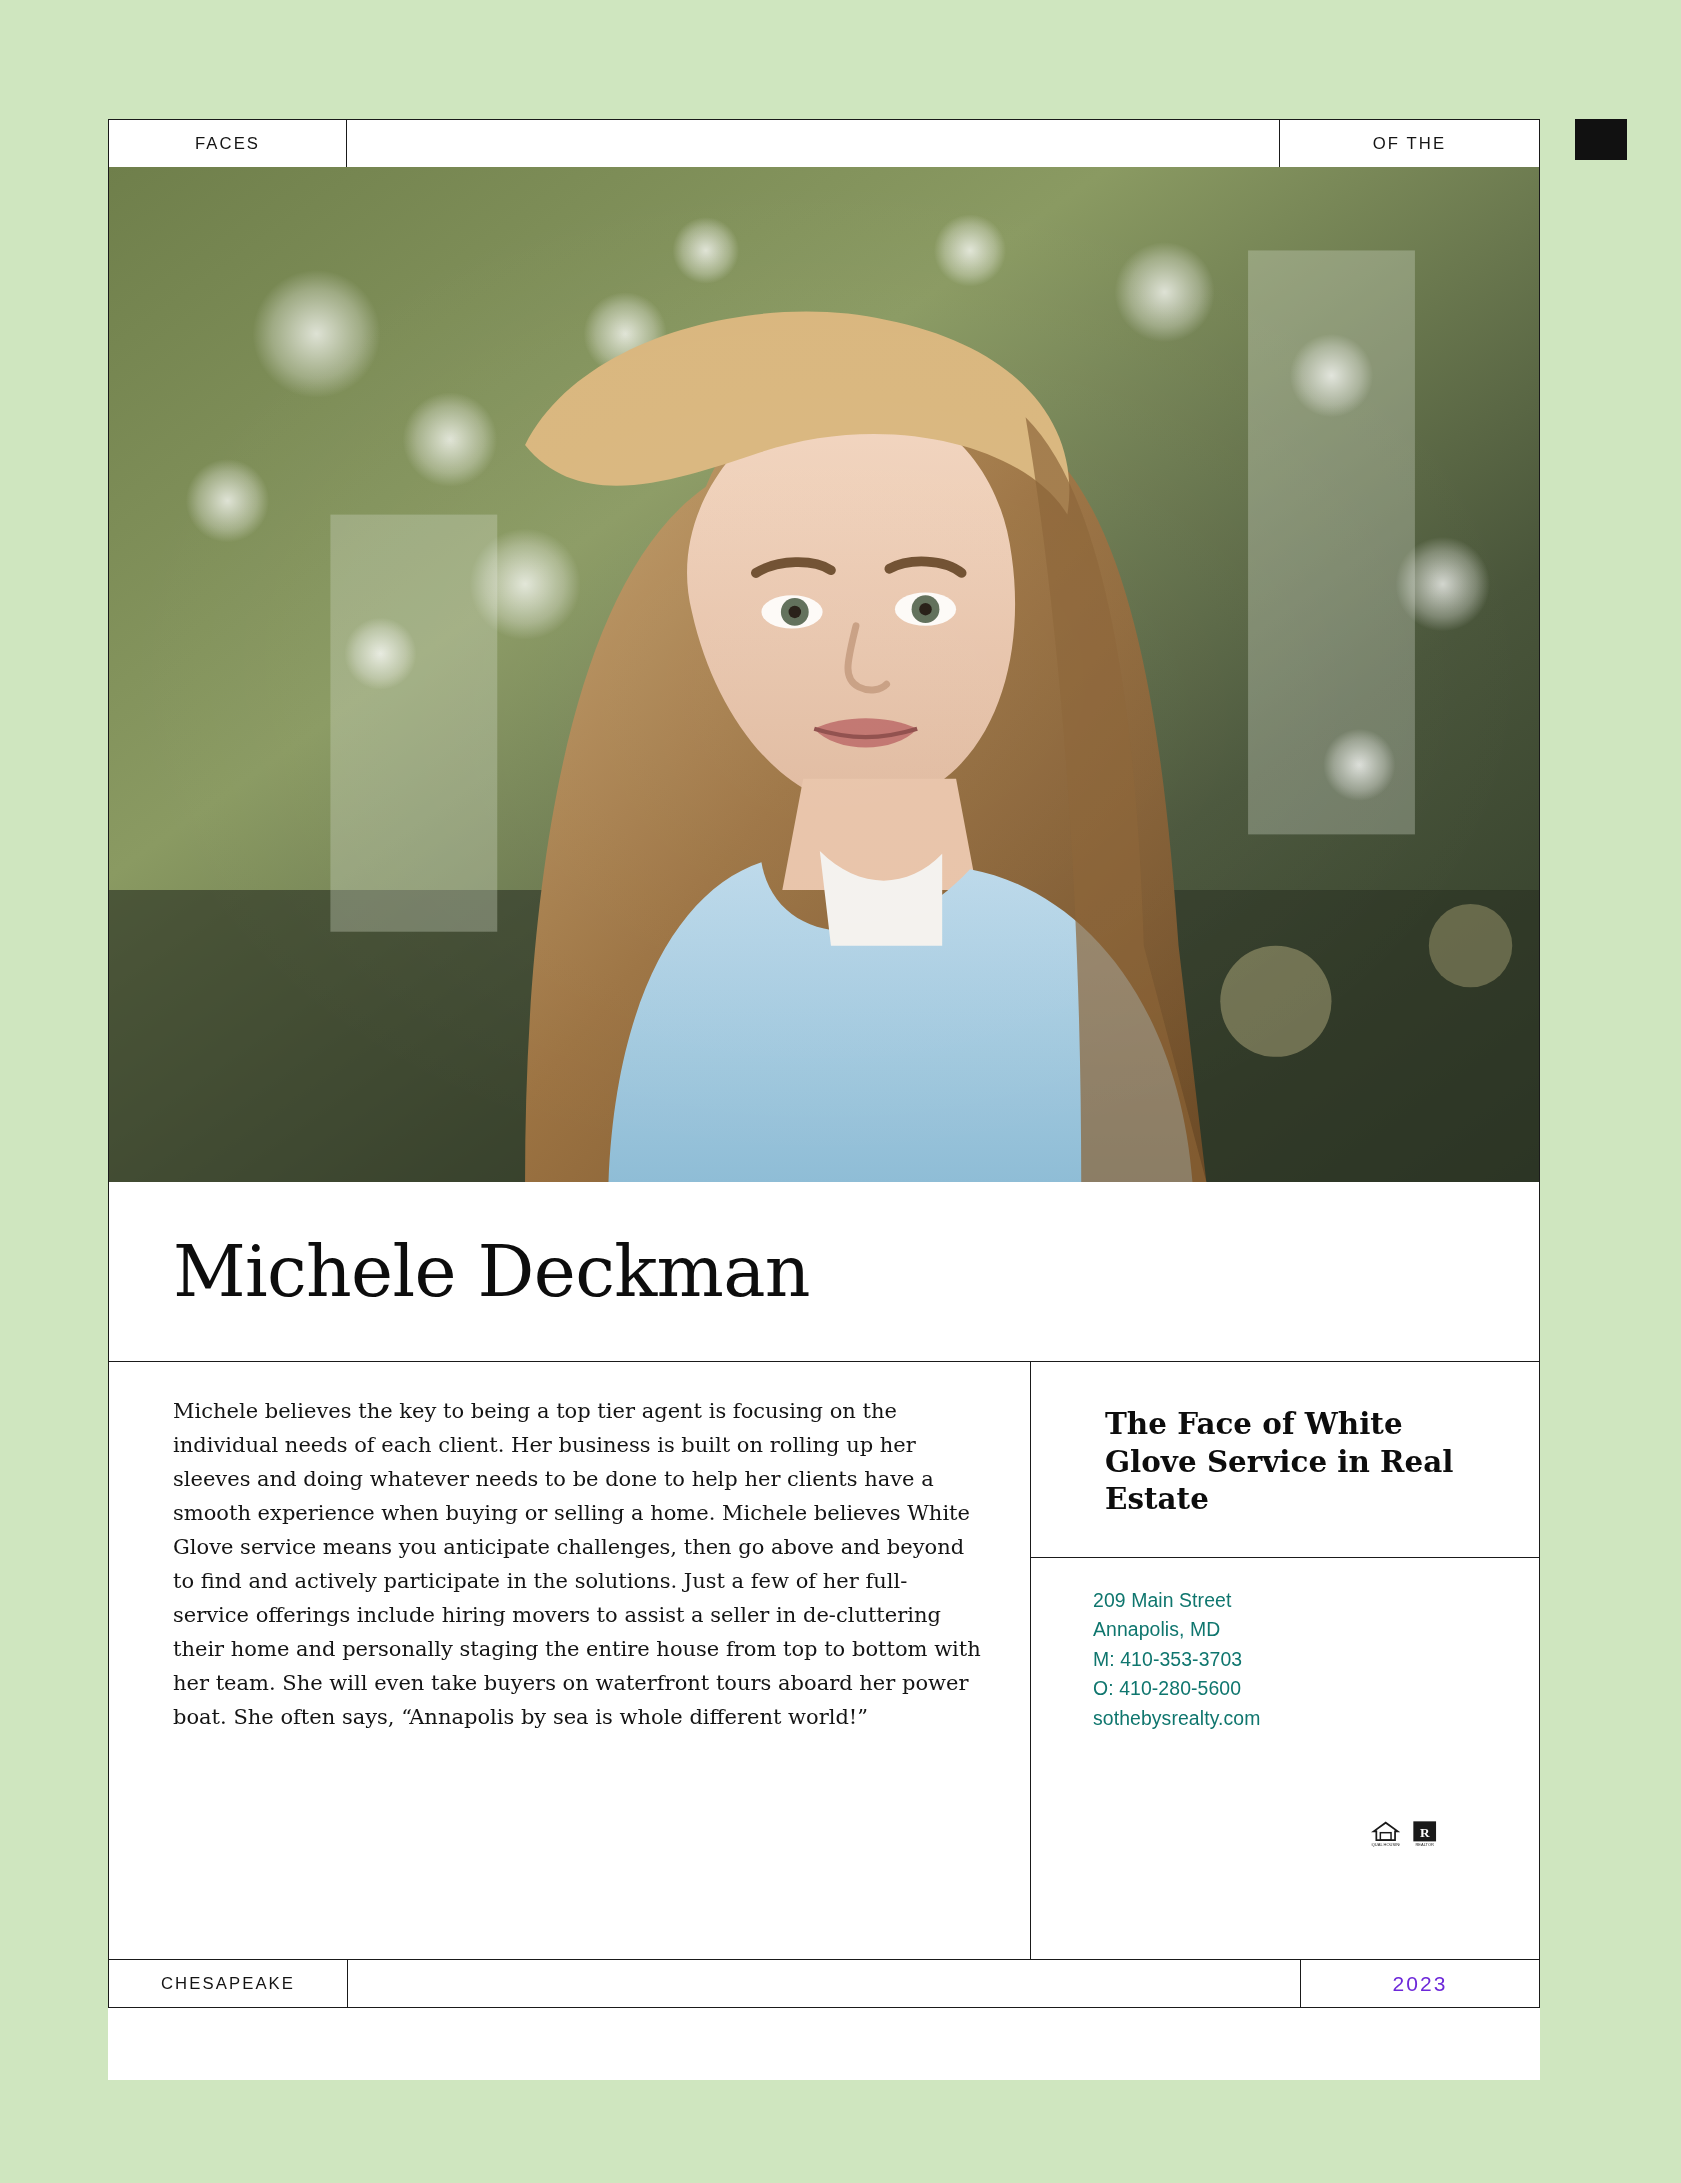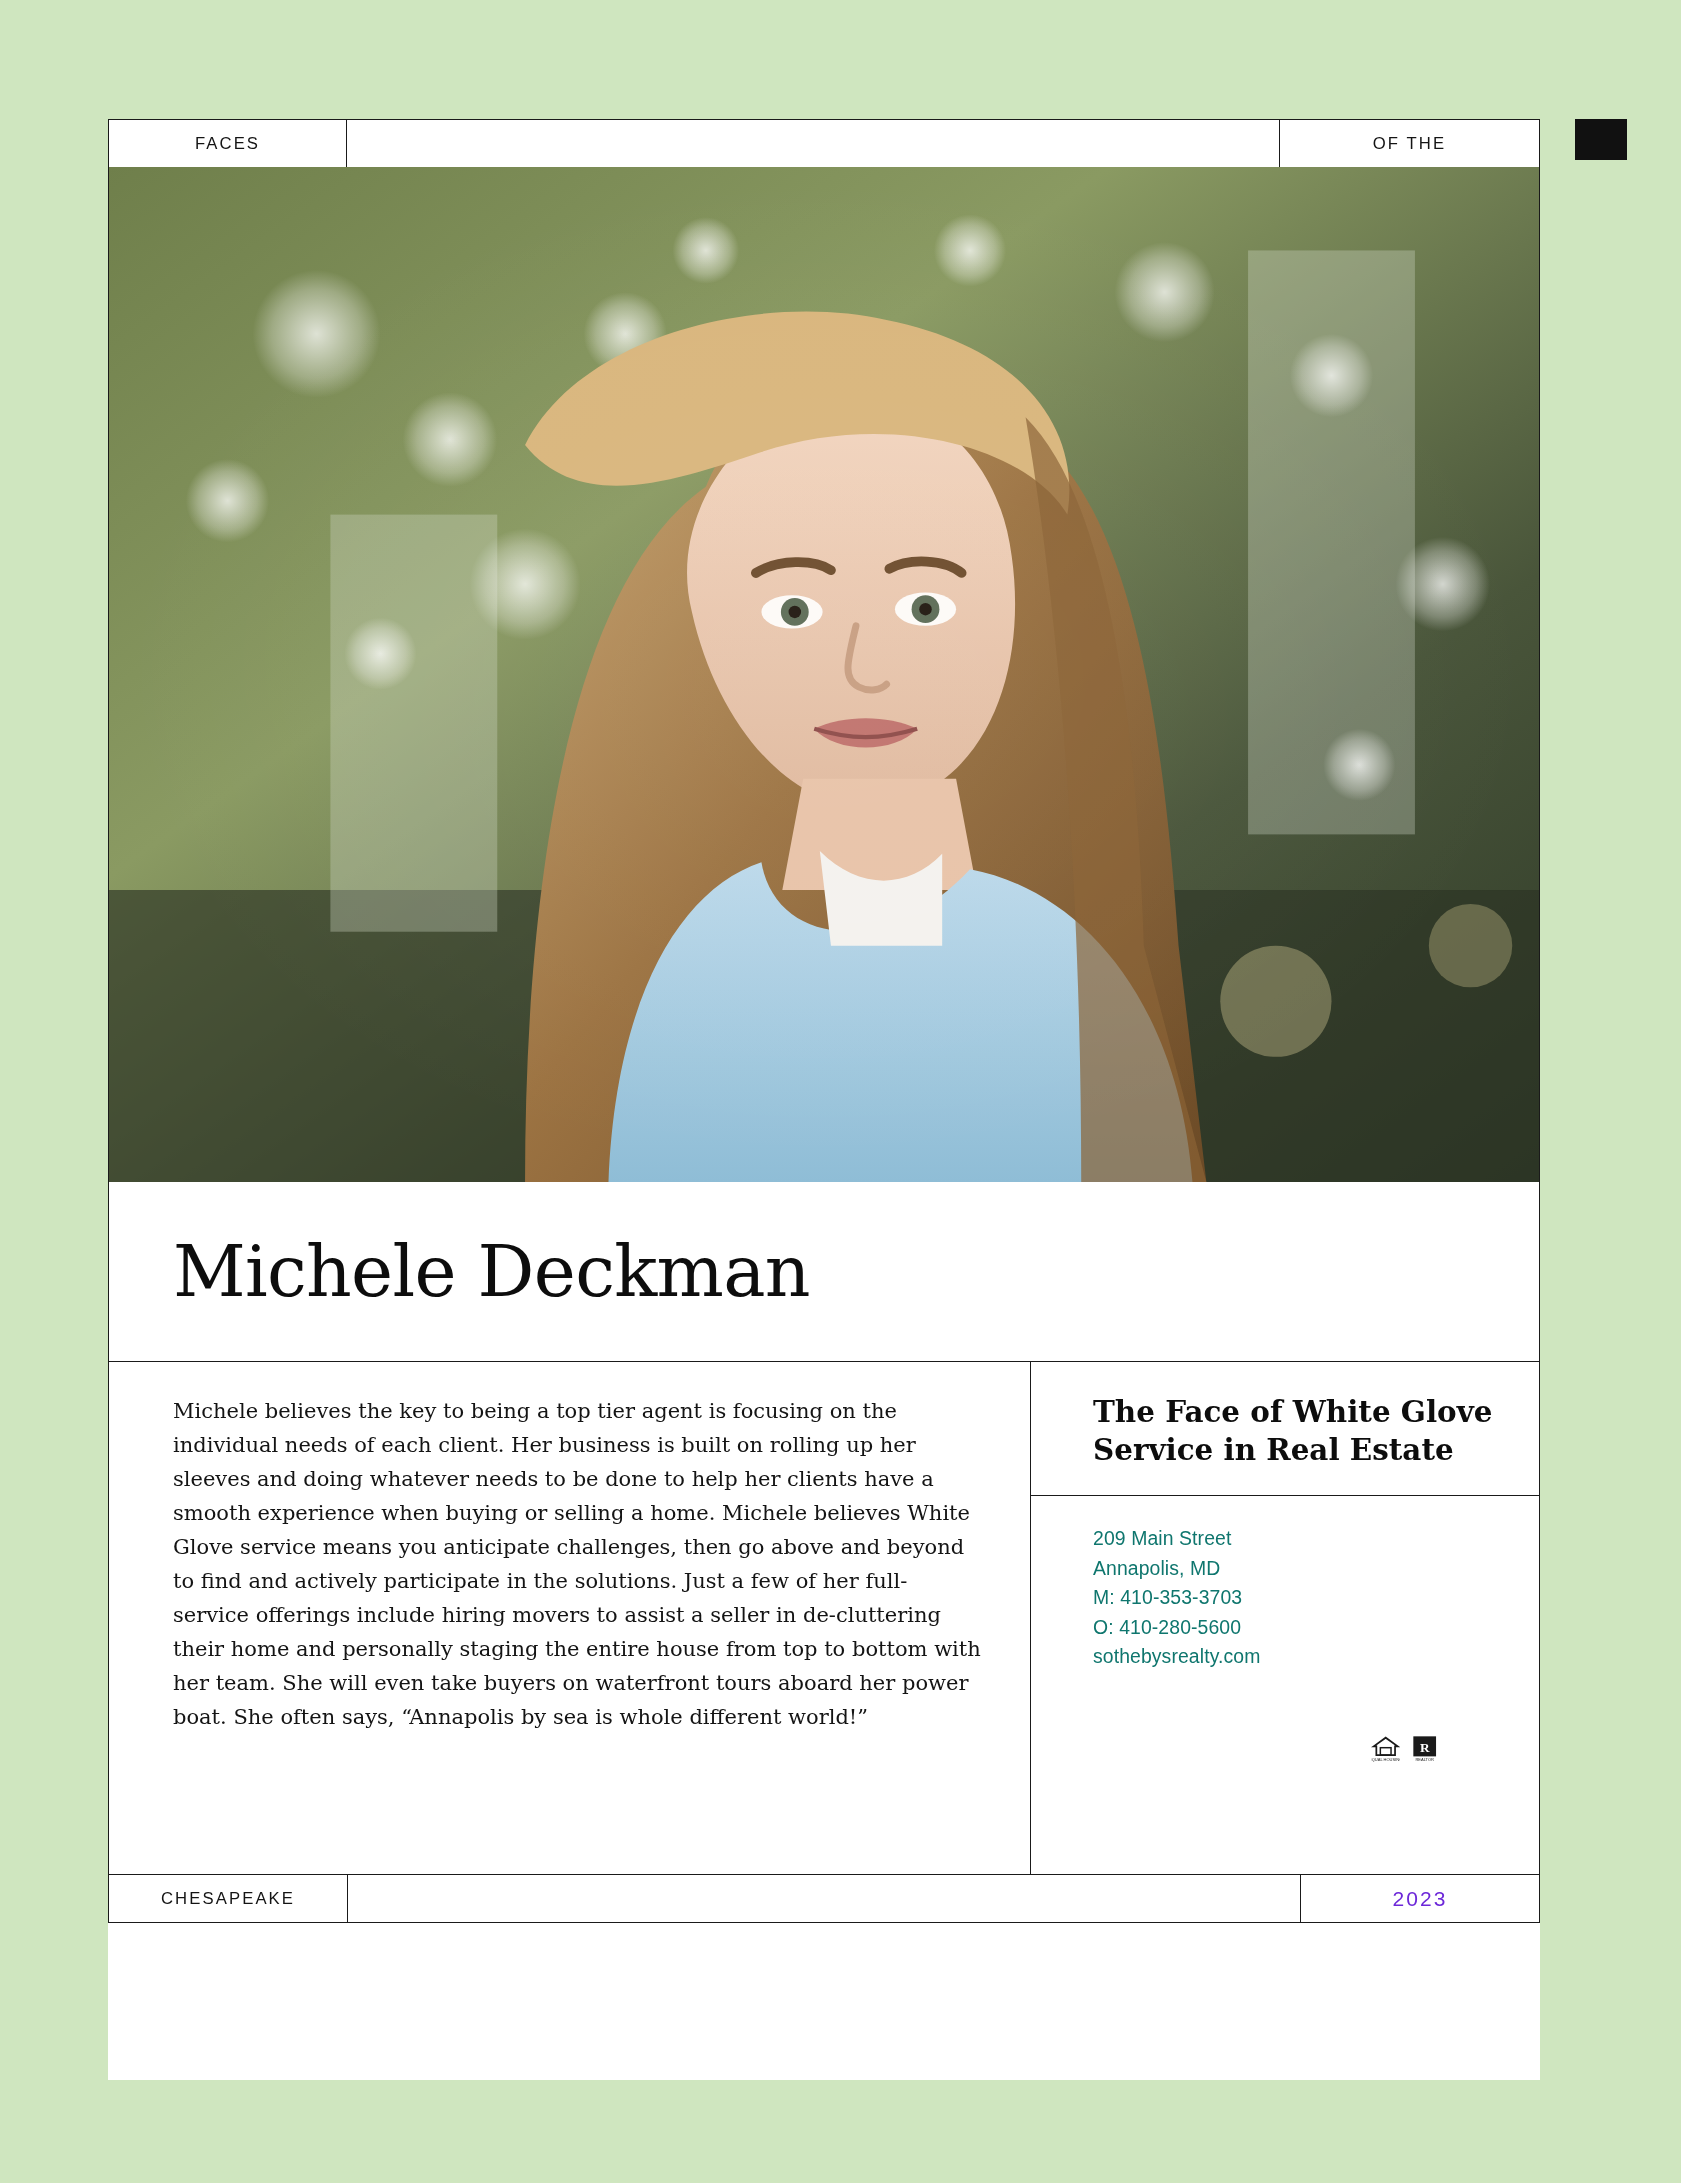--- a/index.html
+++ b/index.html
@@ -116,21 +116,21 @@
     font-size: 21.4px;
     letter-spacing: 2.2px;
     color: #111111;
   }
 
   
   .body-area {
     border: 1.3px solid #1a1a1a;
     box-sizing: border-box;
     display: flex;
-    height: 514px;
+    height: 599px;
   }
   .bio-col {
     width: 922px;
     border-right: 1.3px solid #1a1a1a;
     box-sizing: border-box;
     padding: 32px 47px 0 64px;
   }
   .bio-col p {
     margin: 0;
     font-family: "DejaVu Serif", serif;
@@ -144,21 +144,21 @@
     display: flex;
     flex-direction: column;
     box-sizing: border-box;
   }
   .tagline {
     padding: 31px 40px 27px 62px;
     border-bottom: 1.3px solid #1a1a1a;
     box-sizing: border-box;
   }
   .tagline h2 {
-    margin: 0;
+    margin: 12px;
     font-family: "DejaVu Serif", serif;
     font-weight: 700;
     font-size: 29.4px;
     line-height: 1.28;
     color: #0d0d0d;
   }
   .contact {
     padding: 28px 27px 0 62px;
     position: relative;
     flex: 1;

